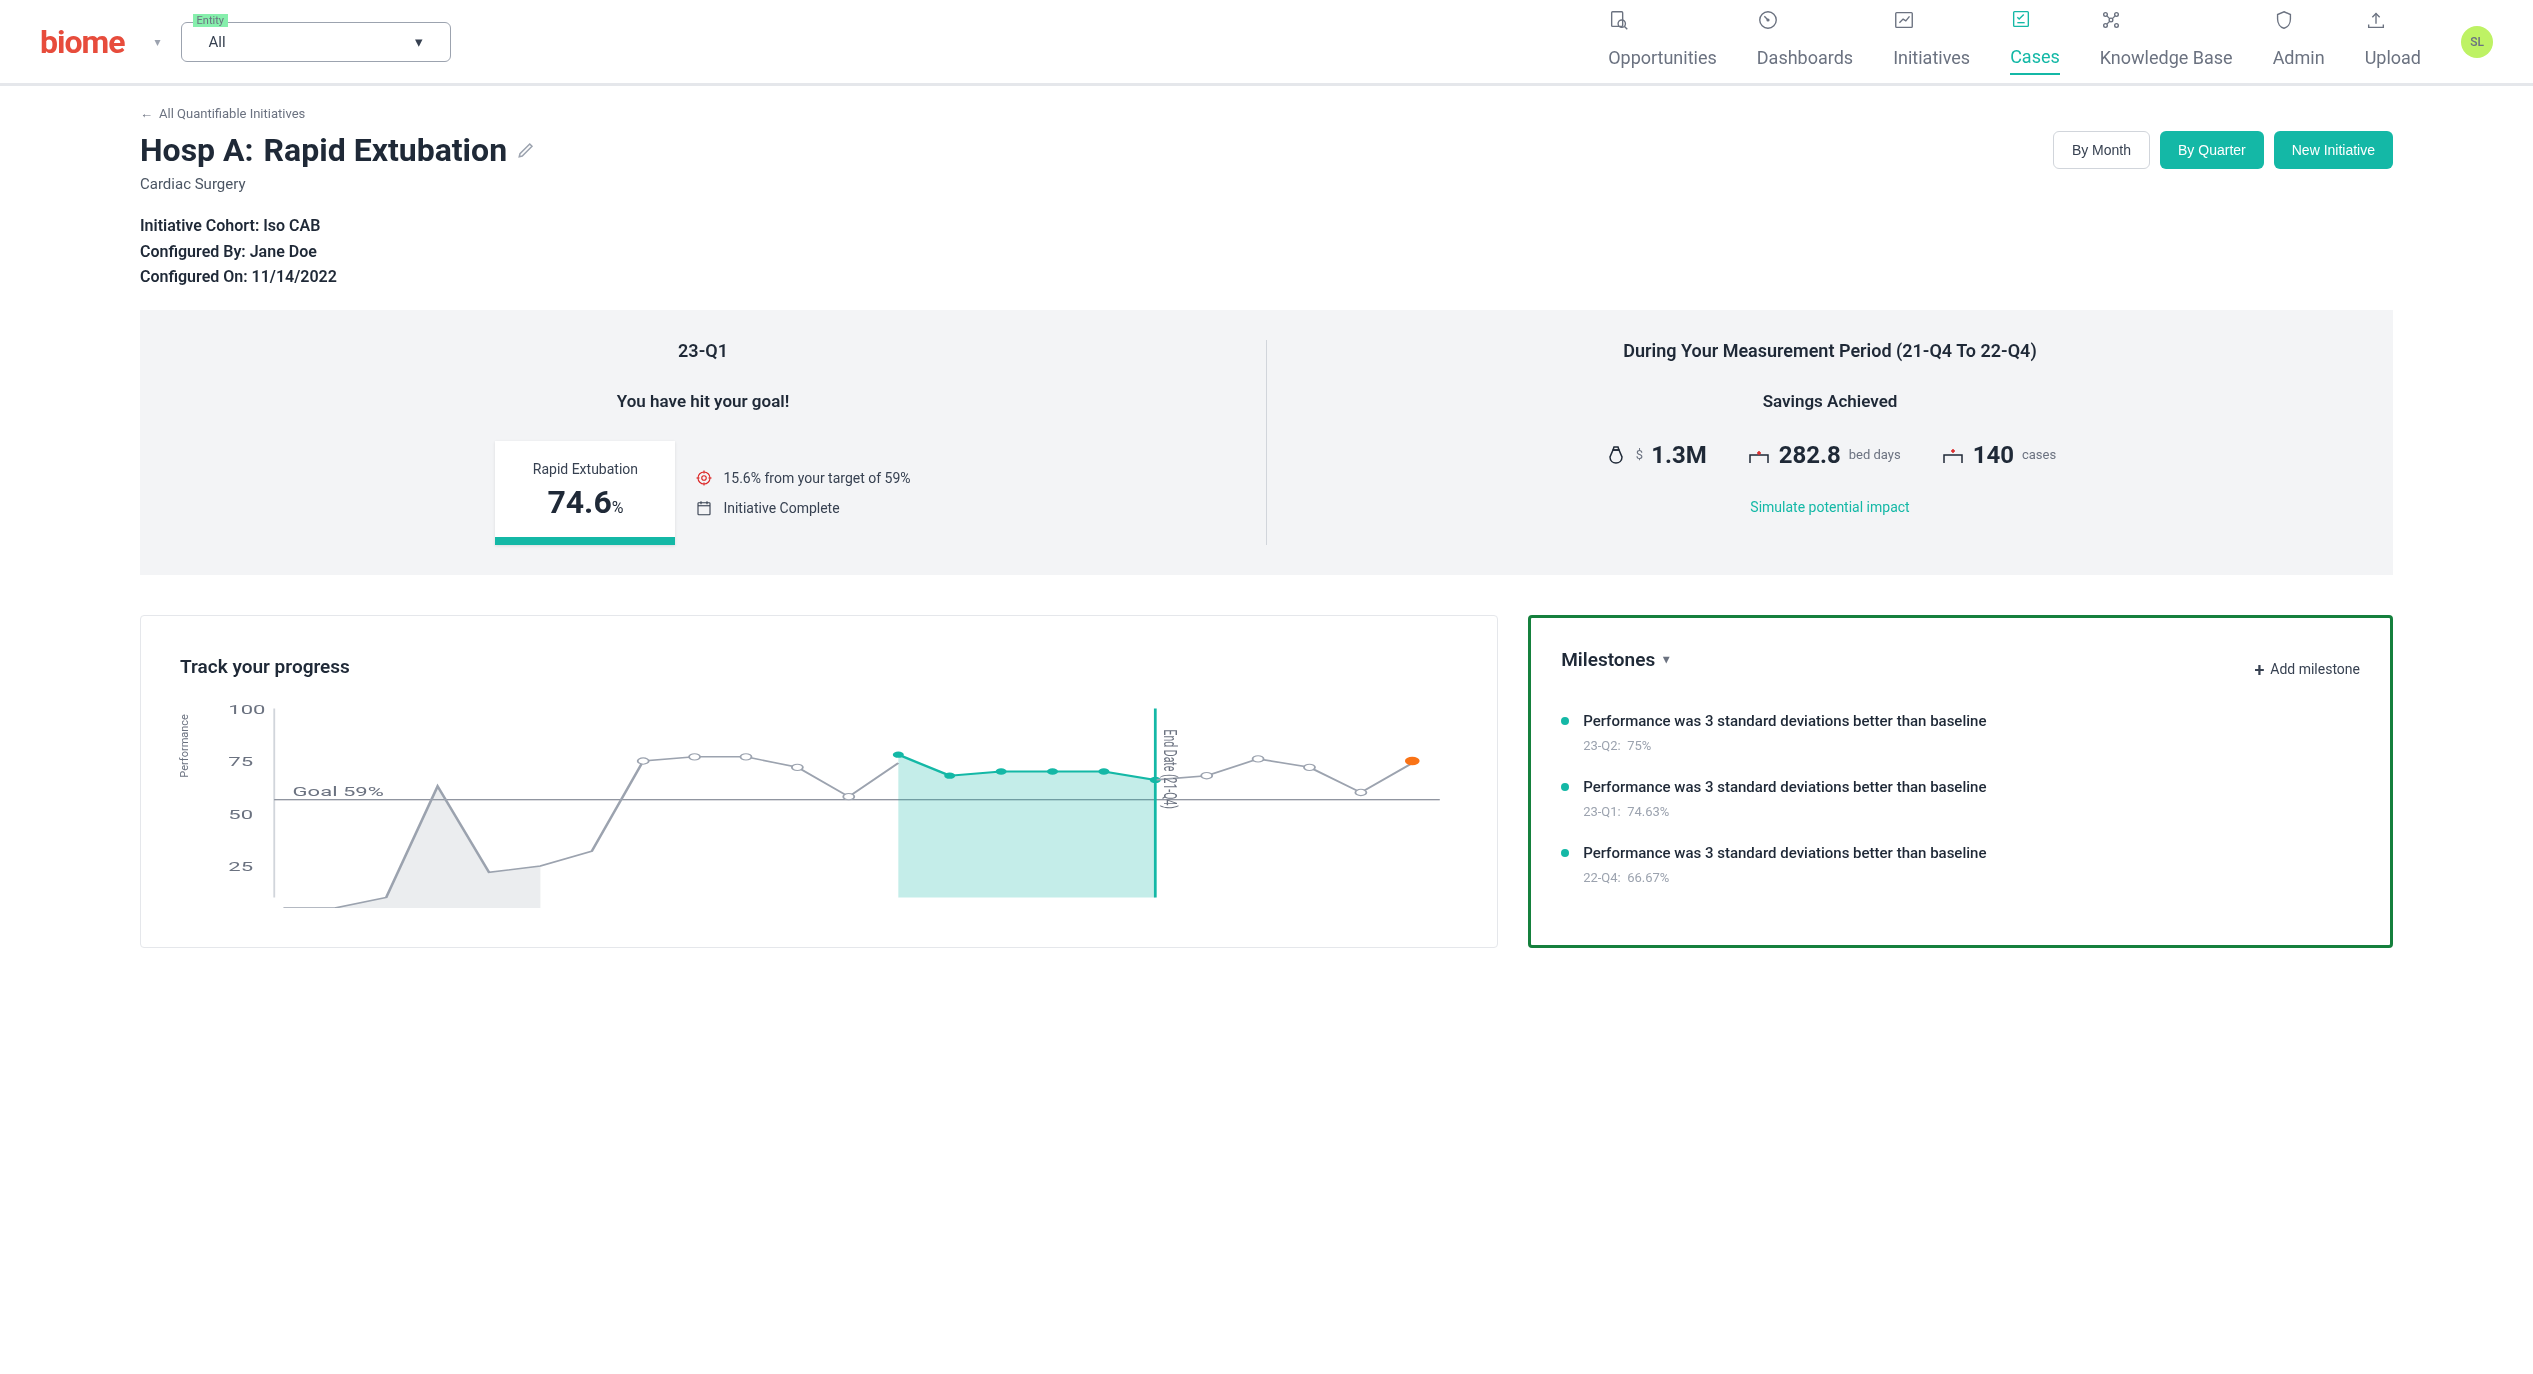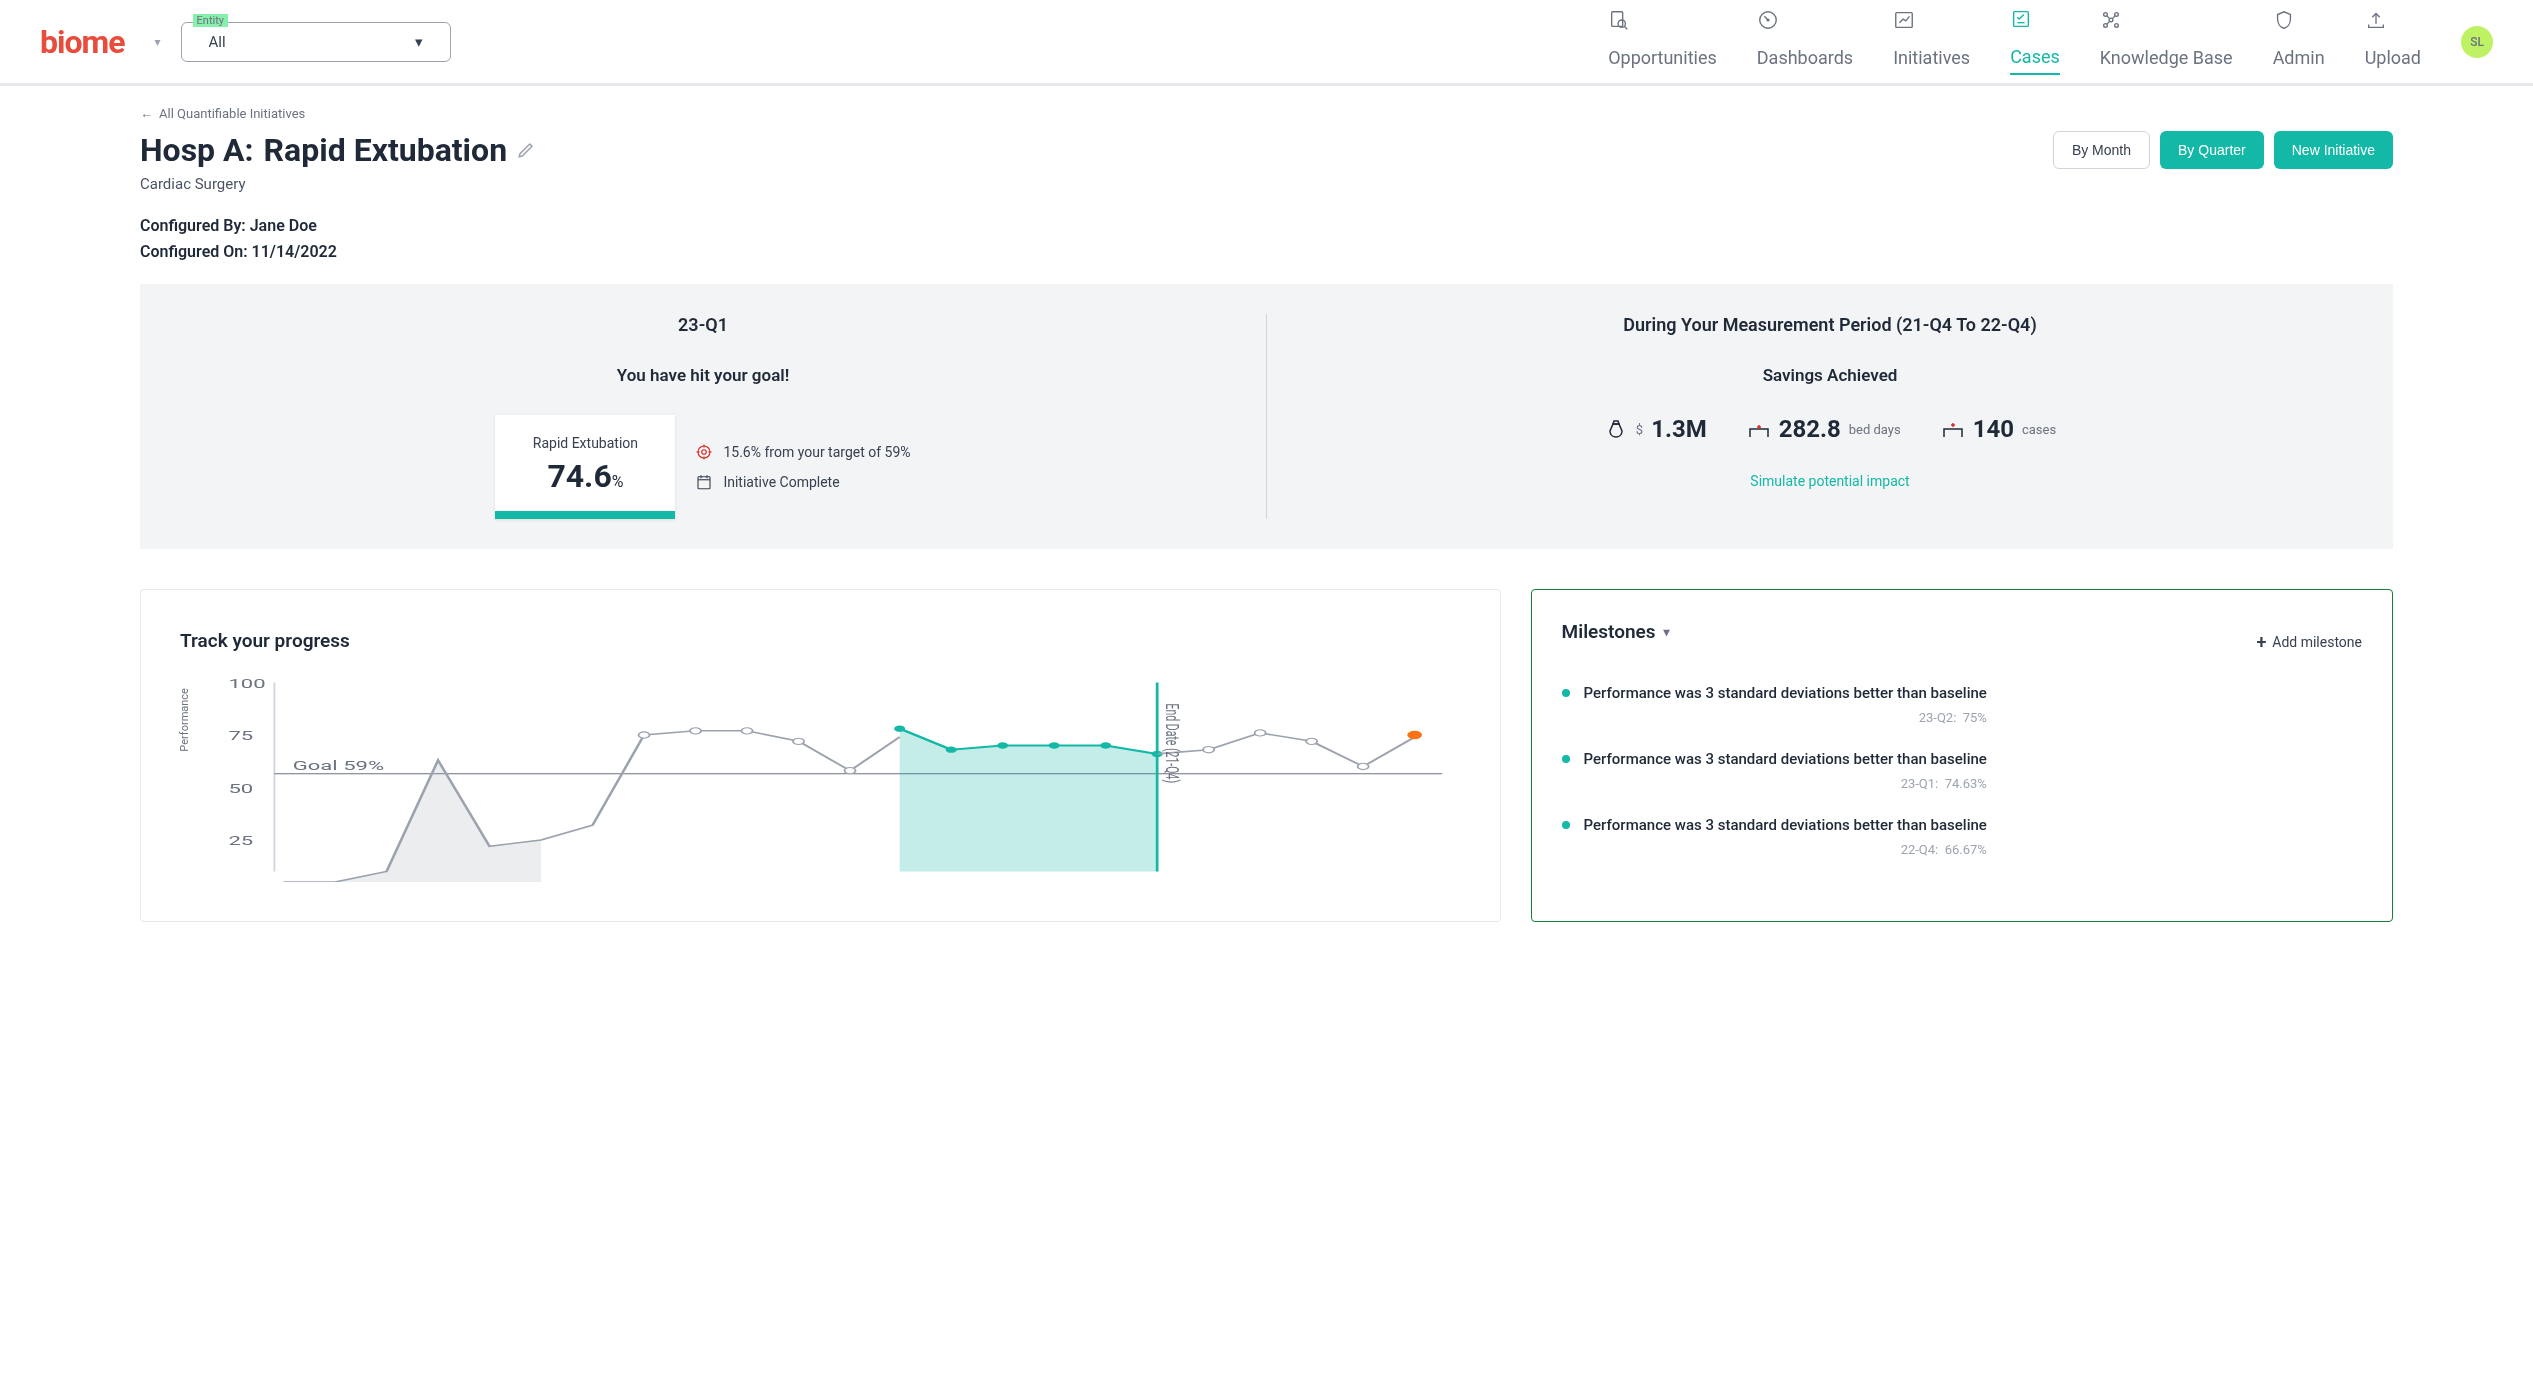--- a/index.html
+++ b/index.html
@@ -50,21 +50,21 @@
 
 .savings-row { display: flex; gap: 40px; align-items: center; margin-bottom: 30px; }
 .savings-item { display: flex; align-items: center; gap: 8px; }
 .savings-value { font-size: 24px; font-weight: 700; }
 .savings-label { font-size: 13px; color: #6b7280; }
 .sim-link { color: #14b8a6; font-size: 14px; cursor: pointer; }
 
 
 .lower { display: flex; gap: 30px; margin-top: 40px; }
 .progress-panel { flex: 1.6; border: 1px solid #e5e7eb; border-radius: 4px; padding: 39px; }
-.milestones-panel { flex: 1; border: 1px solid #15803d; border-radius: 4px; padding: 30px; text-align: right; }
+.milestones-panel { flex: 1; border: 3px solid #15803d; border-radius: 4px; padding: 30px; }
 .panel-title { font-size: 19px; font-weight: 600; margin-bottom: 20px; display: flex; align-items: center; gap: 8px; }
 .milestones-header { display: flex; justify-content: space-between; align-items: center; margin-bottom: 20px; }
 .add-milestone { display: flex; align-items: center; gap: 6px; color: #374151; font-size: 14px; cursor: pointer; }
 .milestone-item { display: flex; gap: 14px; margin-bottom: 24px; }
 .milestone-dot { width: 8px; height: 8px; border-radius: 50%; background: #14b8a6; margin-top: 6px; flex-shrink: 0; }
 .milestone-text { font-size: 15px; font-weight: 500; color: #1f2937; line-height: 1.4; }
 .milestone-meta { font-size: 13px; color: #9ca3af; margin-top: 6px; }
 
 
 .chart-wrap { position: relative; height: 210px; margin-left: 30px; }
@@ -169,20 +169,21 @@
       <div class="subtitle">Cardiac Surgery</div>
     </div>
     <div class="buttons">
       <button class="btn btn-outline">By Month</button>
       <button class="btn btn-teal">By Quarter</button>
       <button class="btn btn-teal">New Initiative</button>
     </div>
   </div>
 
   <div class="meta">
+    <div><span>Initiative Cohort:</span> <span>Iso CAB</span></div>
     <div><span>Configured By:</span> <span>Jane Doe</span></div>
     <div><span>Configured On:</span> <span>11/14/2022</span></div>
   </div>
 
   <div class="stats-panel">
     <div class="stats-left">
       <div class="stats-heading">23-Q1</div>
       <div class="stats-subheading">You have hit your goal!</div>
       <div class="stats-row">
         <div class="stat-card">

